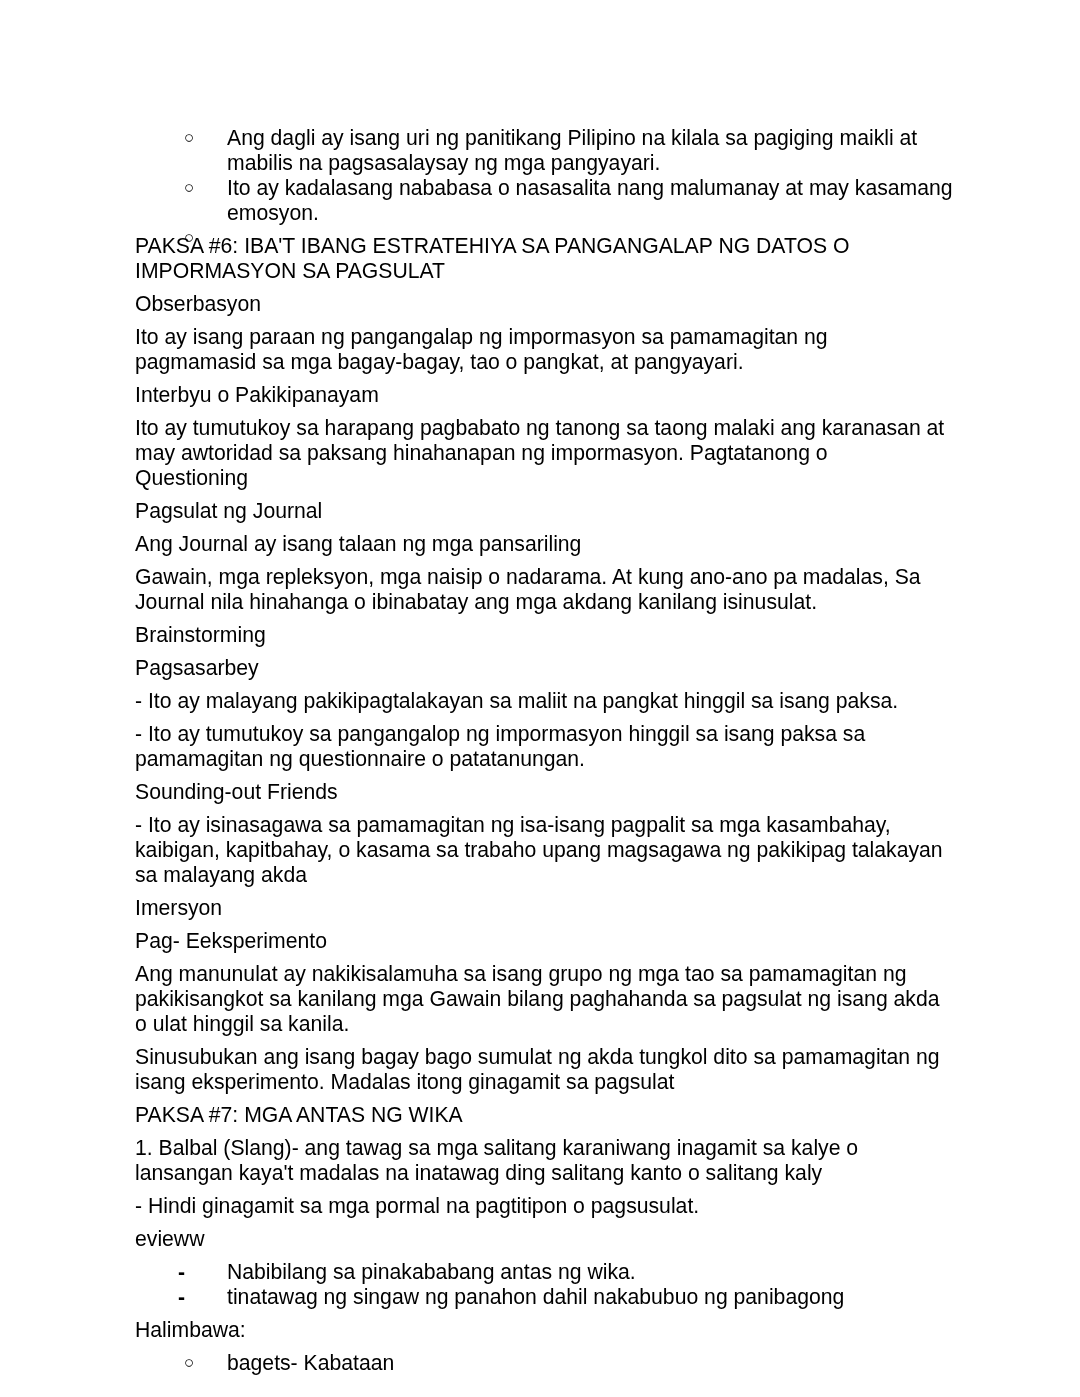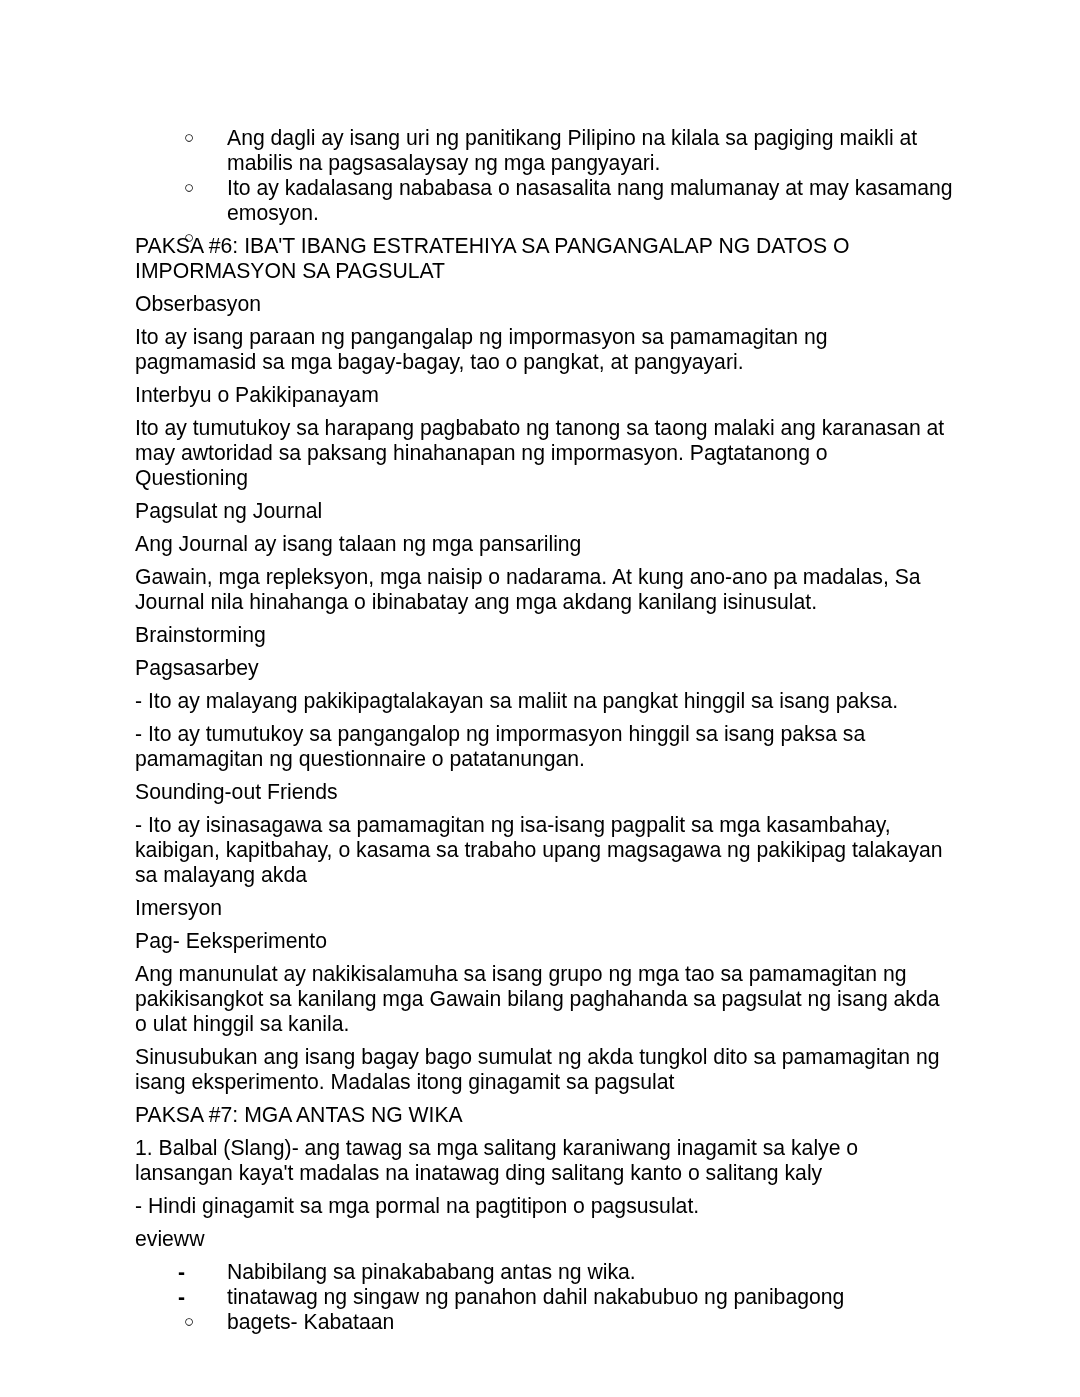--- a/index.html
+++ b/index.html
@@ -84,19 +84,20 @@
 
   <div class="li li-dash">
     <span class="bullet">-</span>
     <span>Nabibilang sa pinakababang antas ng wika.</span>
   </div>
   <div class="li li-dash">
     <span class="bullet">-</span>
     <span>tinatawag ng singaw ng panahon dahil nakabubuo ng panibagong</span>
   </div>
 
+  <div class="para">Halimbawa:</div>
 
   <div class="li li-circle">
     <span class="bullet">○</span>
     <span>bagets- Kabataan</span>
   </div>
 
 </div>
 
 </body></html>

